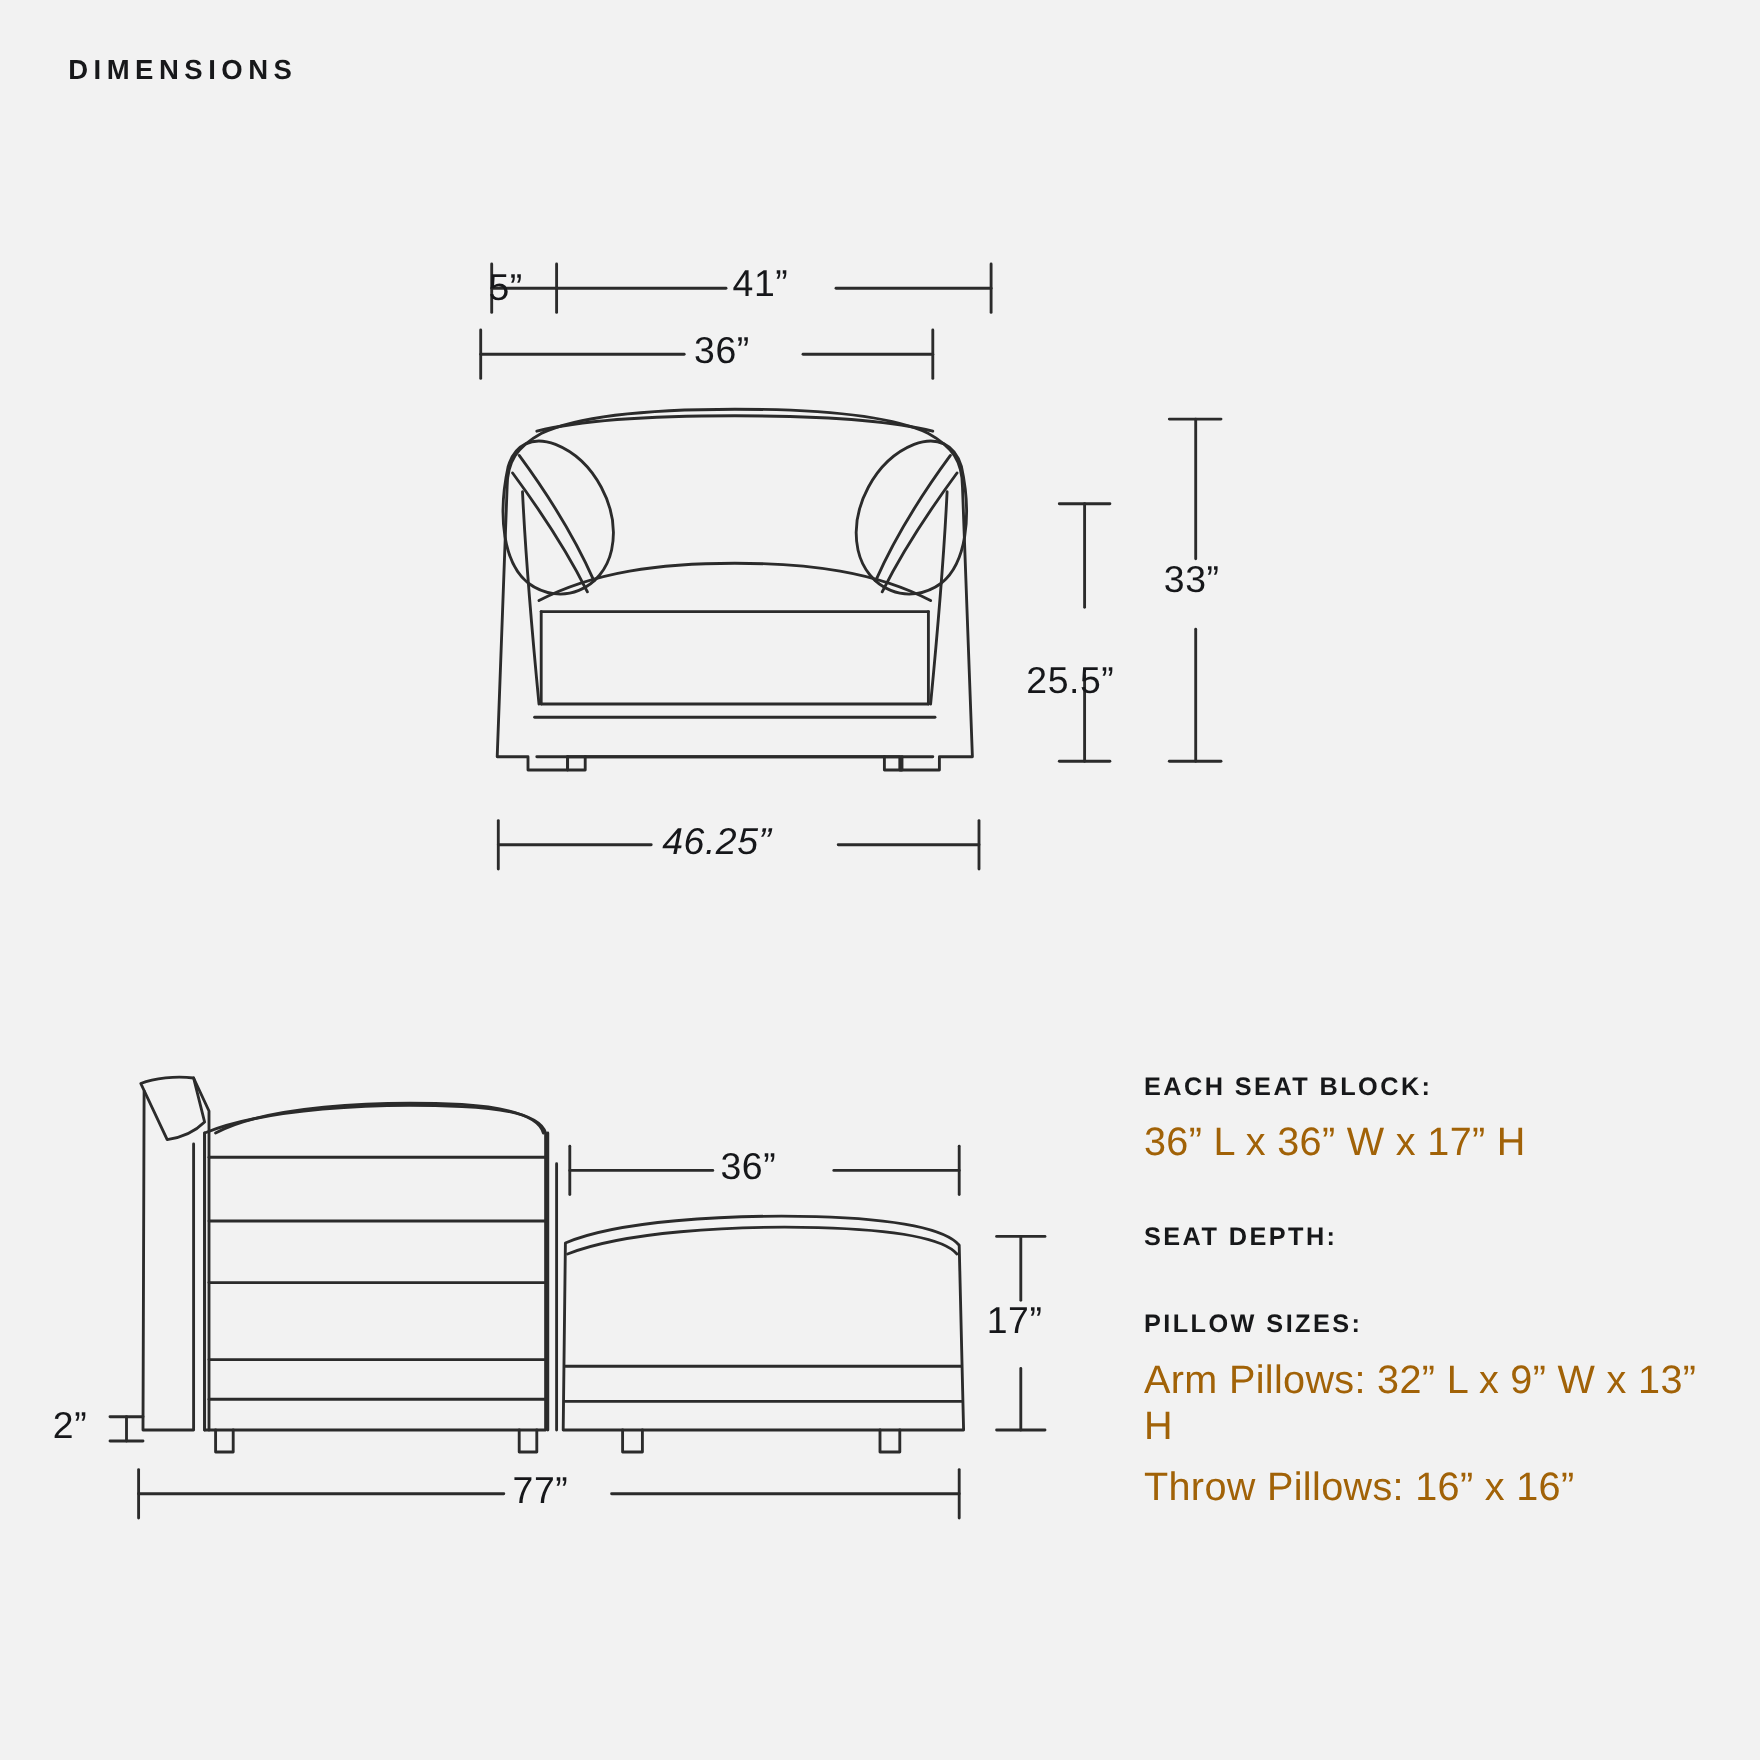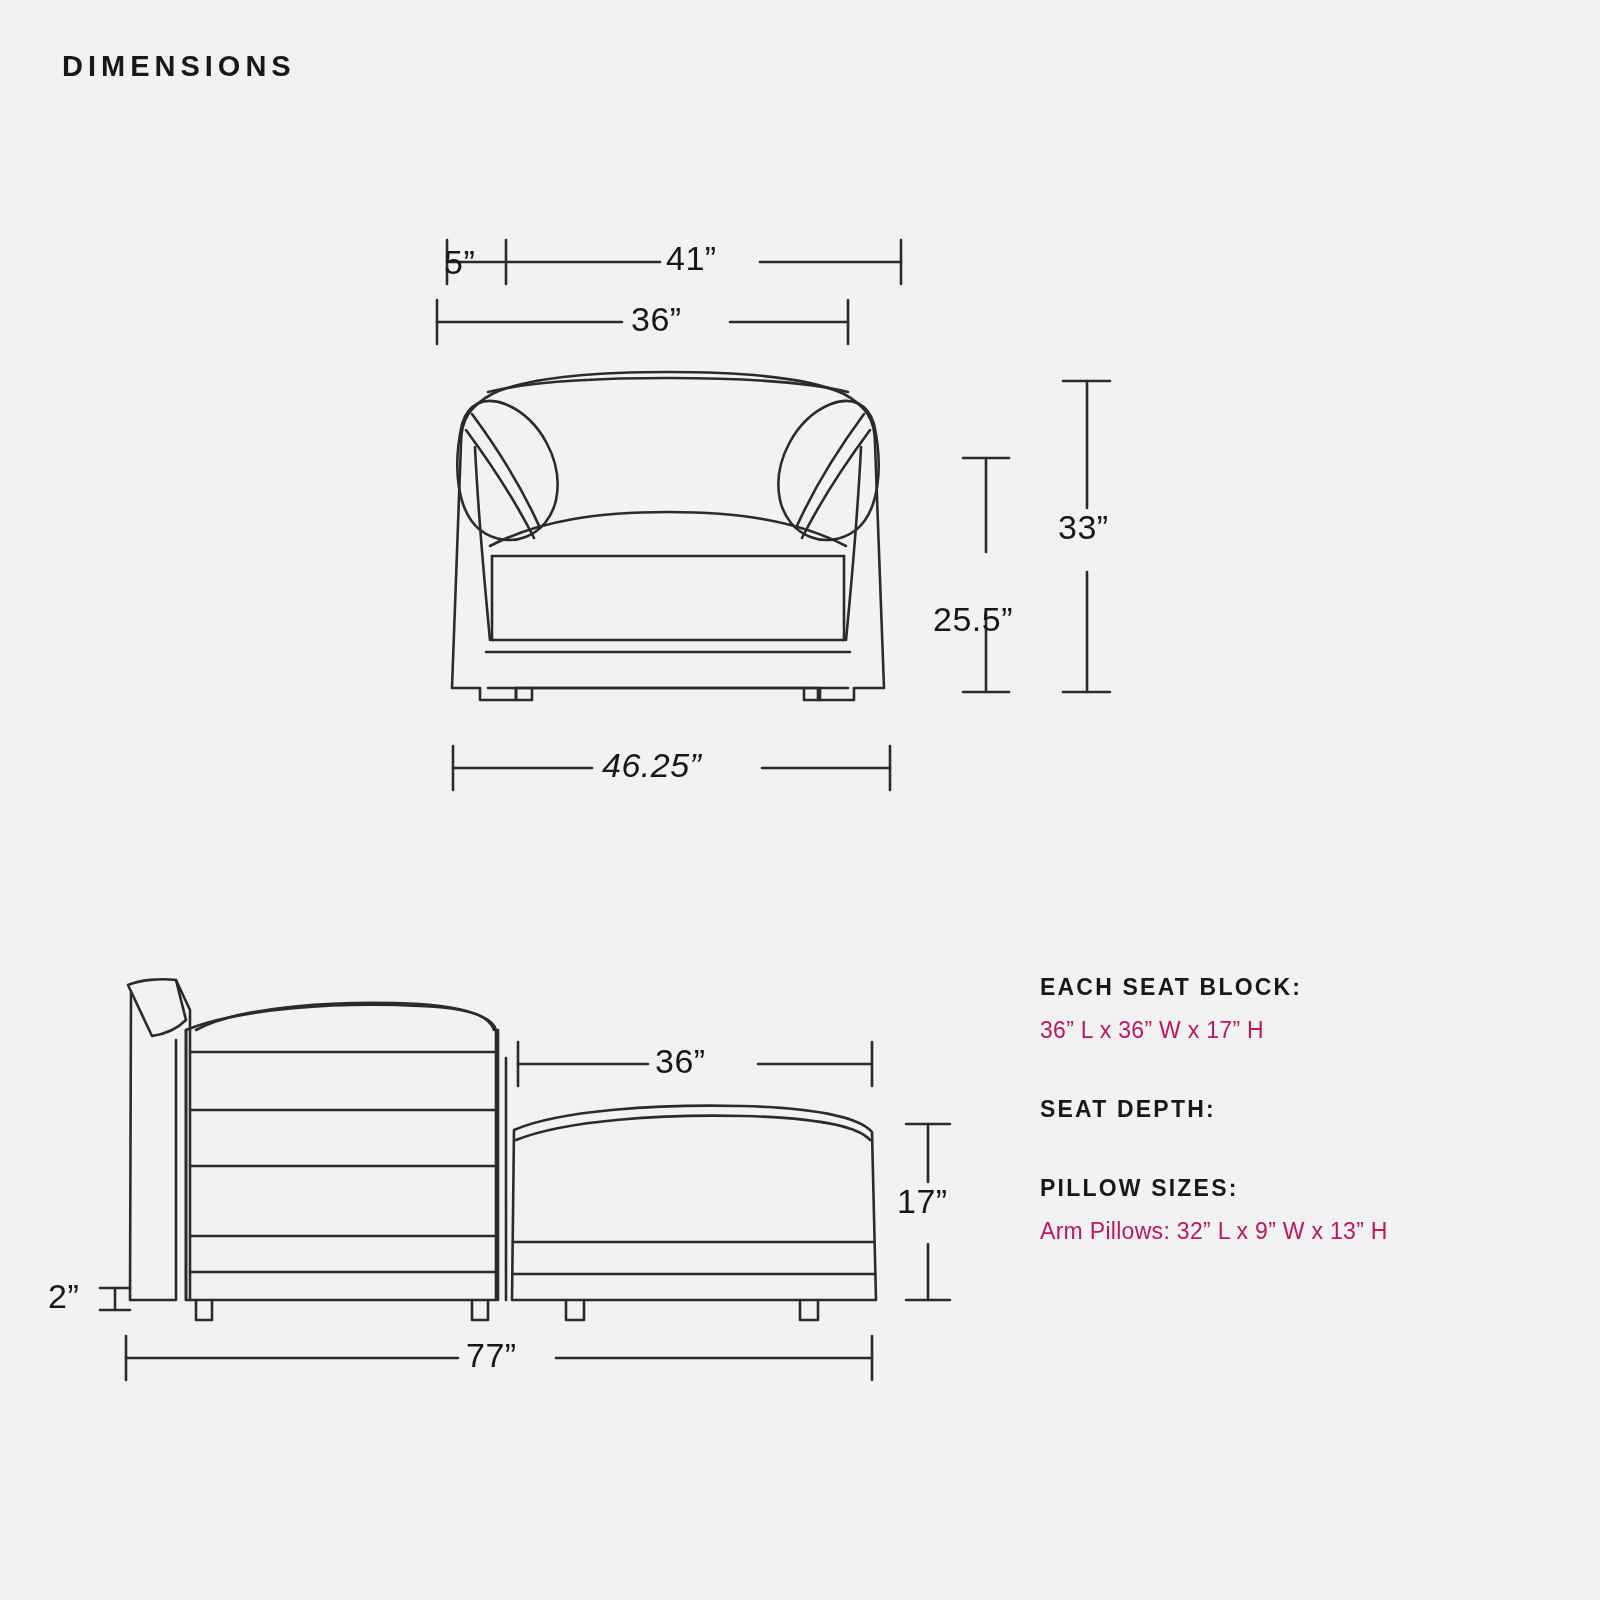--- a/index.html
+++ b/index.html
@@ -16,21 +16,21 @@
     position: relative;
   }
   #root {
     position: absolute;
     inset: 0;
   }
   .page-title {
     position: absolute;
     left: 62px;
     top: 50px;
-    font-size: 29px;
+    font-size: 25px;
     font-weight: bold;
     letter-spacing: 5px;
     color: #17181a;
   }
 
   .dim-label {
     position: absolute;
     font-size: 34px;
     color: #16171a;
     white-space: nowrap;
@@ -54,22 +54,22 @@
     width: 520px;
   }
   .info-head {
     font-size: 23px;
     font-weight: bold;
     letter-spacing: 2.2px;
     color: #17181a;
     margin: 0 0 16px 0;
   }
   .info-line {
-    font-size: 23px;
-    color: #be185d;
+    font-size: 36px;
+    color: #a16207;
     margin: 0 0 14px 0;
     letter-spacing: 0.3px;
   }
   .info-block { margin-bottom: 52px; }
   .info-block.last { margin-bottom: 4px; }
   .info-block .info-line:last-child { margin-bottom: 0; }
 </style>
 </head>
 <body>
 
@@ -234,17 +234,18 @@
       <div class="info-line">36” L x 36” W x 17” H</div>
     </div>
 
     <div class="info-block">
       <div class="info-head">SEAT DEPTH:</div>
     </div>
 
     <div class="info-block last">
       <div class="info-head">PILLOW SIZES:</div>
       <div class="info-line">Arm Pillows: 32” L x 9” W x 13” H</div>
+      <div class="info-line">Throw Pillows: 16” x 16”</div>
     </div>
 
   </div>
 
 </div>
 
 </body></html>

